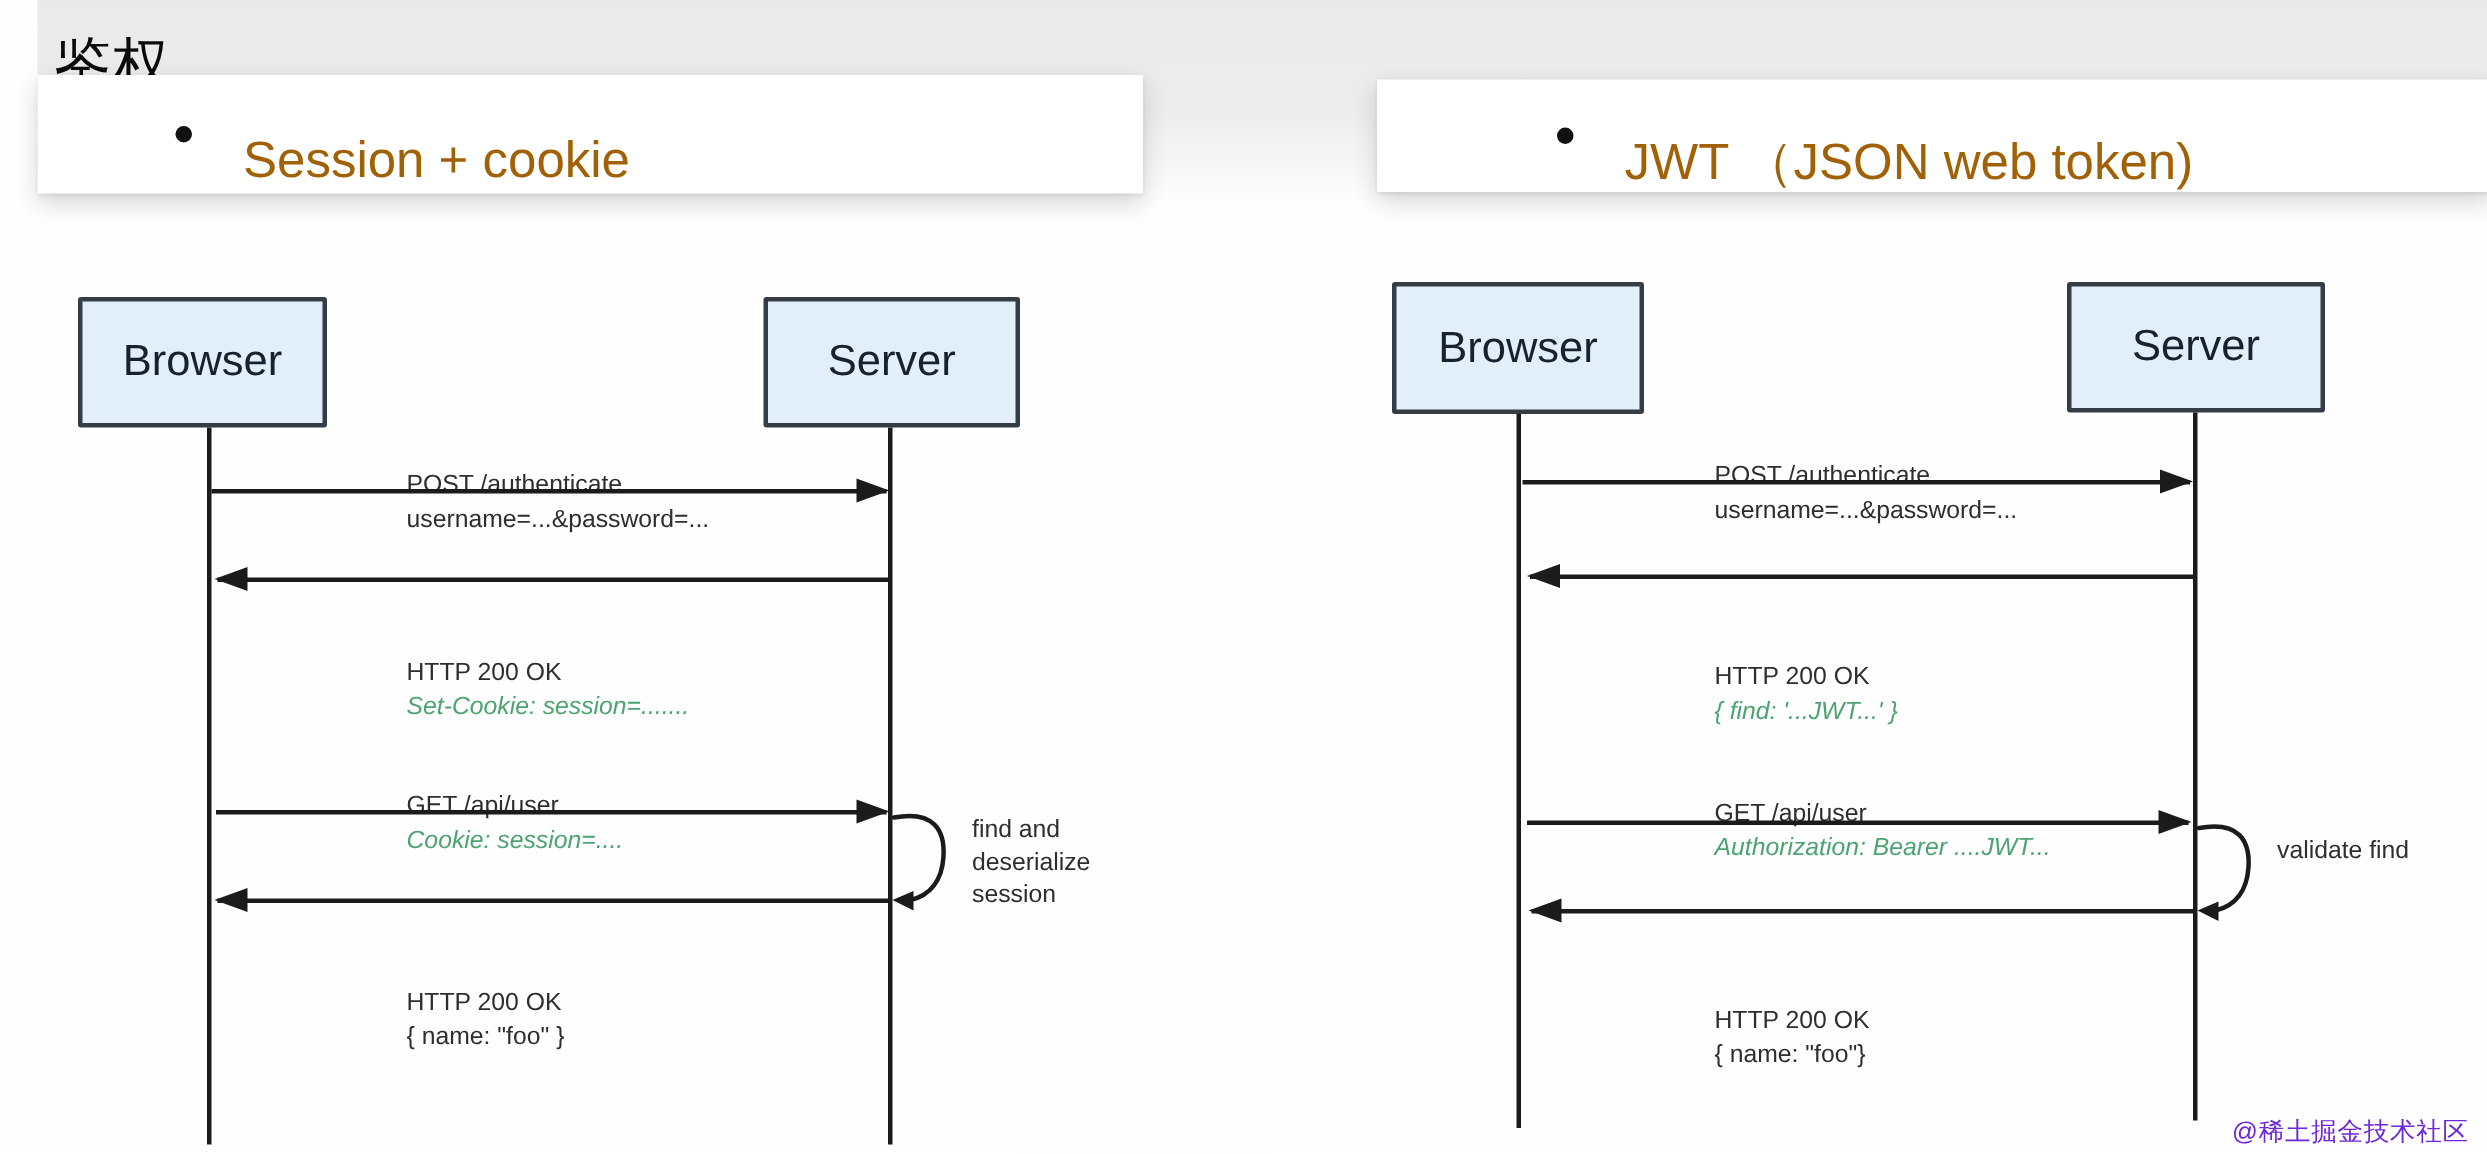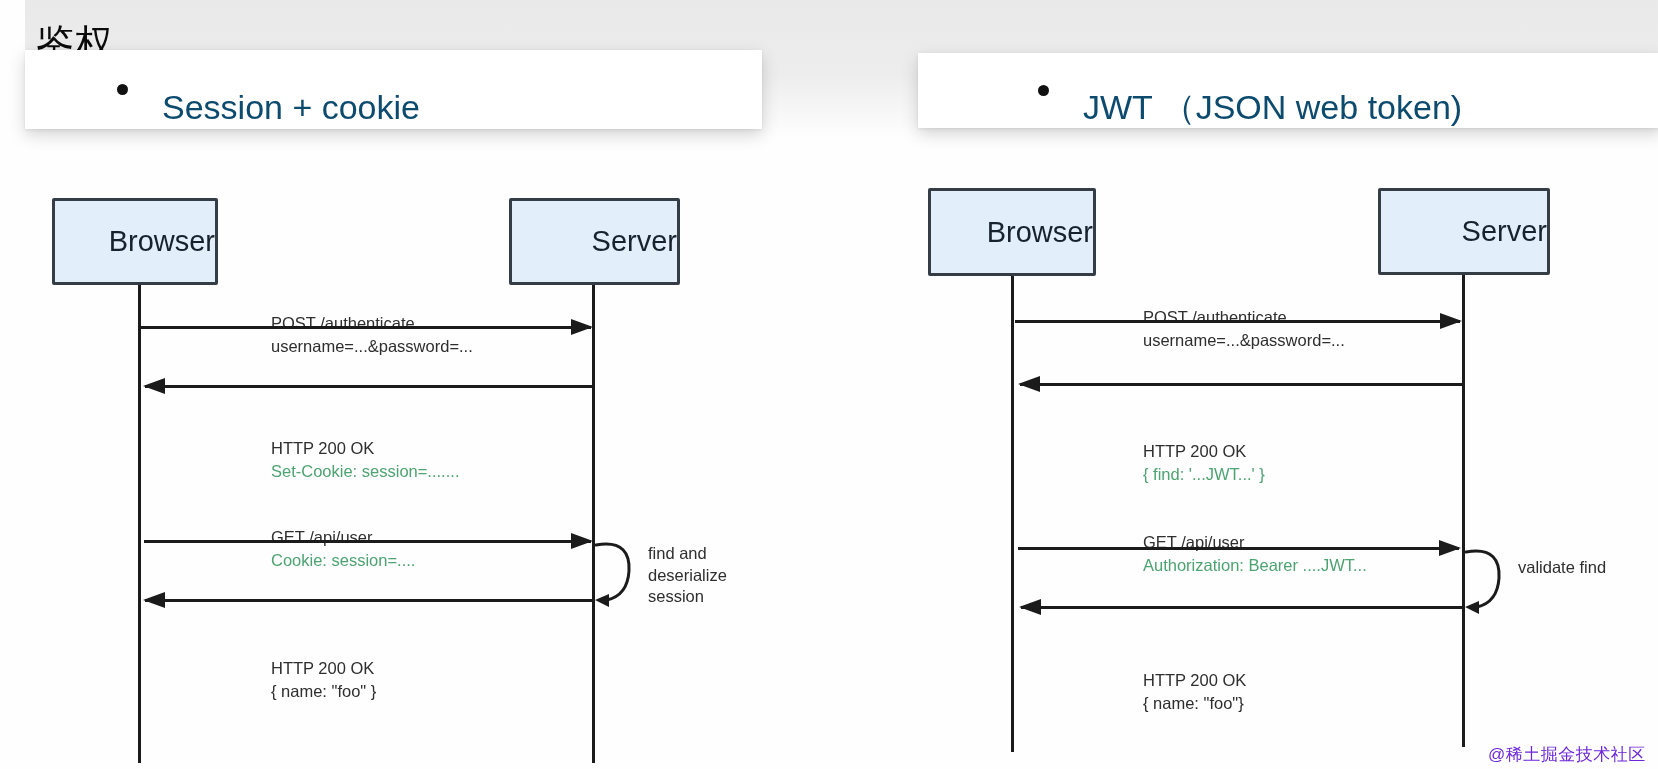--- a/index.html
+++ b/index.html
@@ -22,40 +22,40 @@
     position:absolute;left:36px;top:1px;font-size:38px;line-height:40px;
     font-weight:500;color:#0b0b0b;letter-spacing:1px;margin-top:22px;
   }
   .card{
     position:absolute;background:#ffffff;display:flex;align-items:center;
     box-shadow:0 6px 16px rgba(0,0,0,.16),0 1px 3px rgba(0,0,0,.08);
   }
   .card.left{left:25px;top:50px;width:645px;height:79px;padding-left:92px;}
   .card.right{left:918px;top:53px;width:624px;height:75px;padding-left:120px;}
   .bullet-dot{width:11px;height:11px;border-radius:50%;background:#111;margin-right:34px;flex:0 0 auto;}
-  .card-text{font-size:34px;color:#0c4a6e;white-space:nowrap;margin-top:35px;}
+  .card-text{font-size:34px;color:#a16207;white-space:nowrap;margin-top:35px;}
   .actor{
     position:absolute;background:var(--box-fill);border:3px solid var(--box-border);
-    border-radius:2px;display:flex;align-items:center;justify-content:flex-end;
+    border-radius:2px;display:flex;align-items:center;justify-content:center;
     font-size:29px;font-weight:500;color:#18222e;box-sizing:border-box;
   }
   .lifeline{position:absolute;width:3px;background:var(--line);}
   .arrow{position:absolute;height:3px;background:var(--line);}
   .head-r{
     position:absolute;right:-2px;top:-7px;width:0;height:0;
     border-top:8.5px solid transparent;border-bottom:8.5px solid transparent;
     border-left:22px solid var(--line);
   }
   .head-l{
     position:absolute;left:-2px;top:-7px;width:0;height:0;
     border-top:8.5px solid transparent;border-bottom:8.5px solid transparent;
     border-right:22px solid var(--line);
   }
   .msg{position:absolute;font-size:16.5px;color:var(--text);line-height:22.5px;white-space:nowrap;margin-top:43px;}
-  .msg .green{color:var(--green);}
+  .msg .green{color:var(--green);font-style:italic;}
   .loop-svg{position:absolute;}
   .loop-label{position:absolute;font-size:16.5px;color:var(--text);line-height:21.5px;white-space:nowrap;}
   .watermark{position:absolute;left:1488px;top:743px;font-size:17px;color:#6d28d9;letter-spacing:.5px;}
 </style>
 </head>
 <body>
 
 <div class="canvas">
 
   <div class="top-band"></div>

